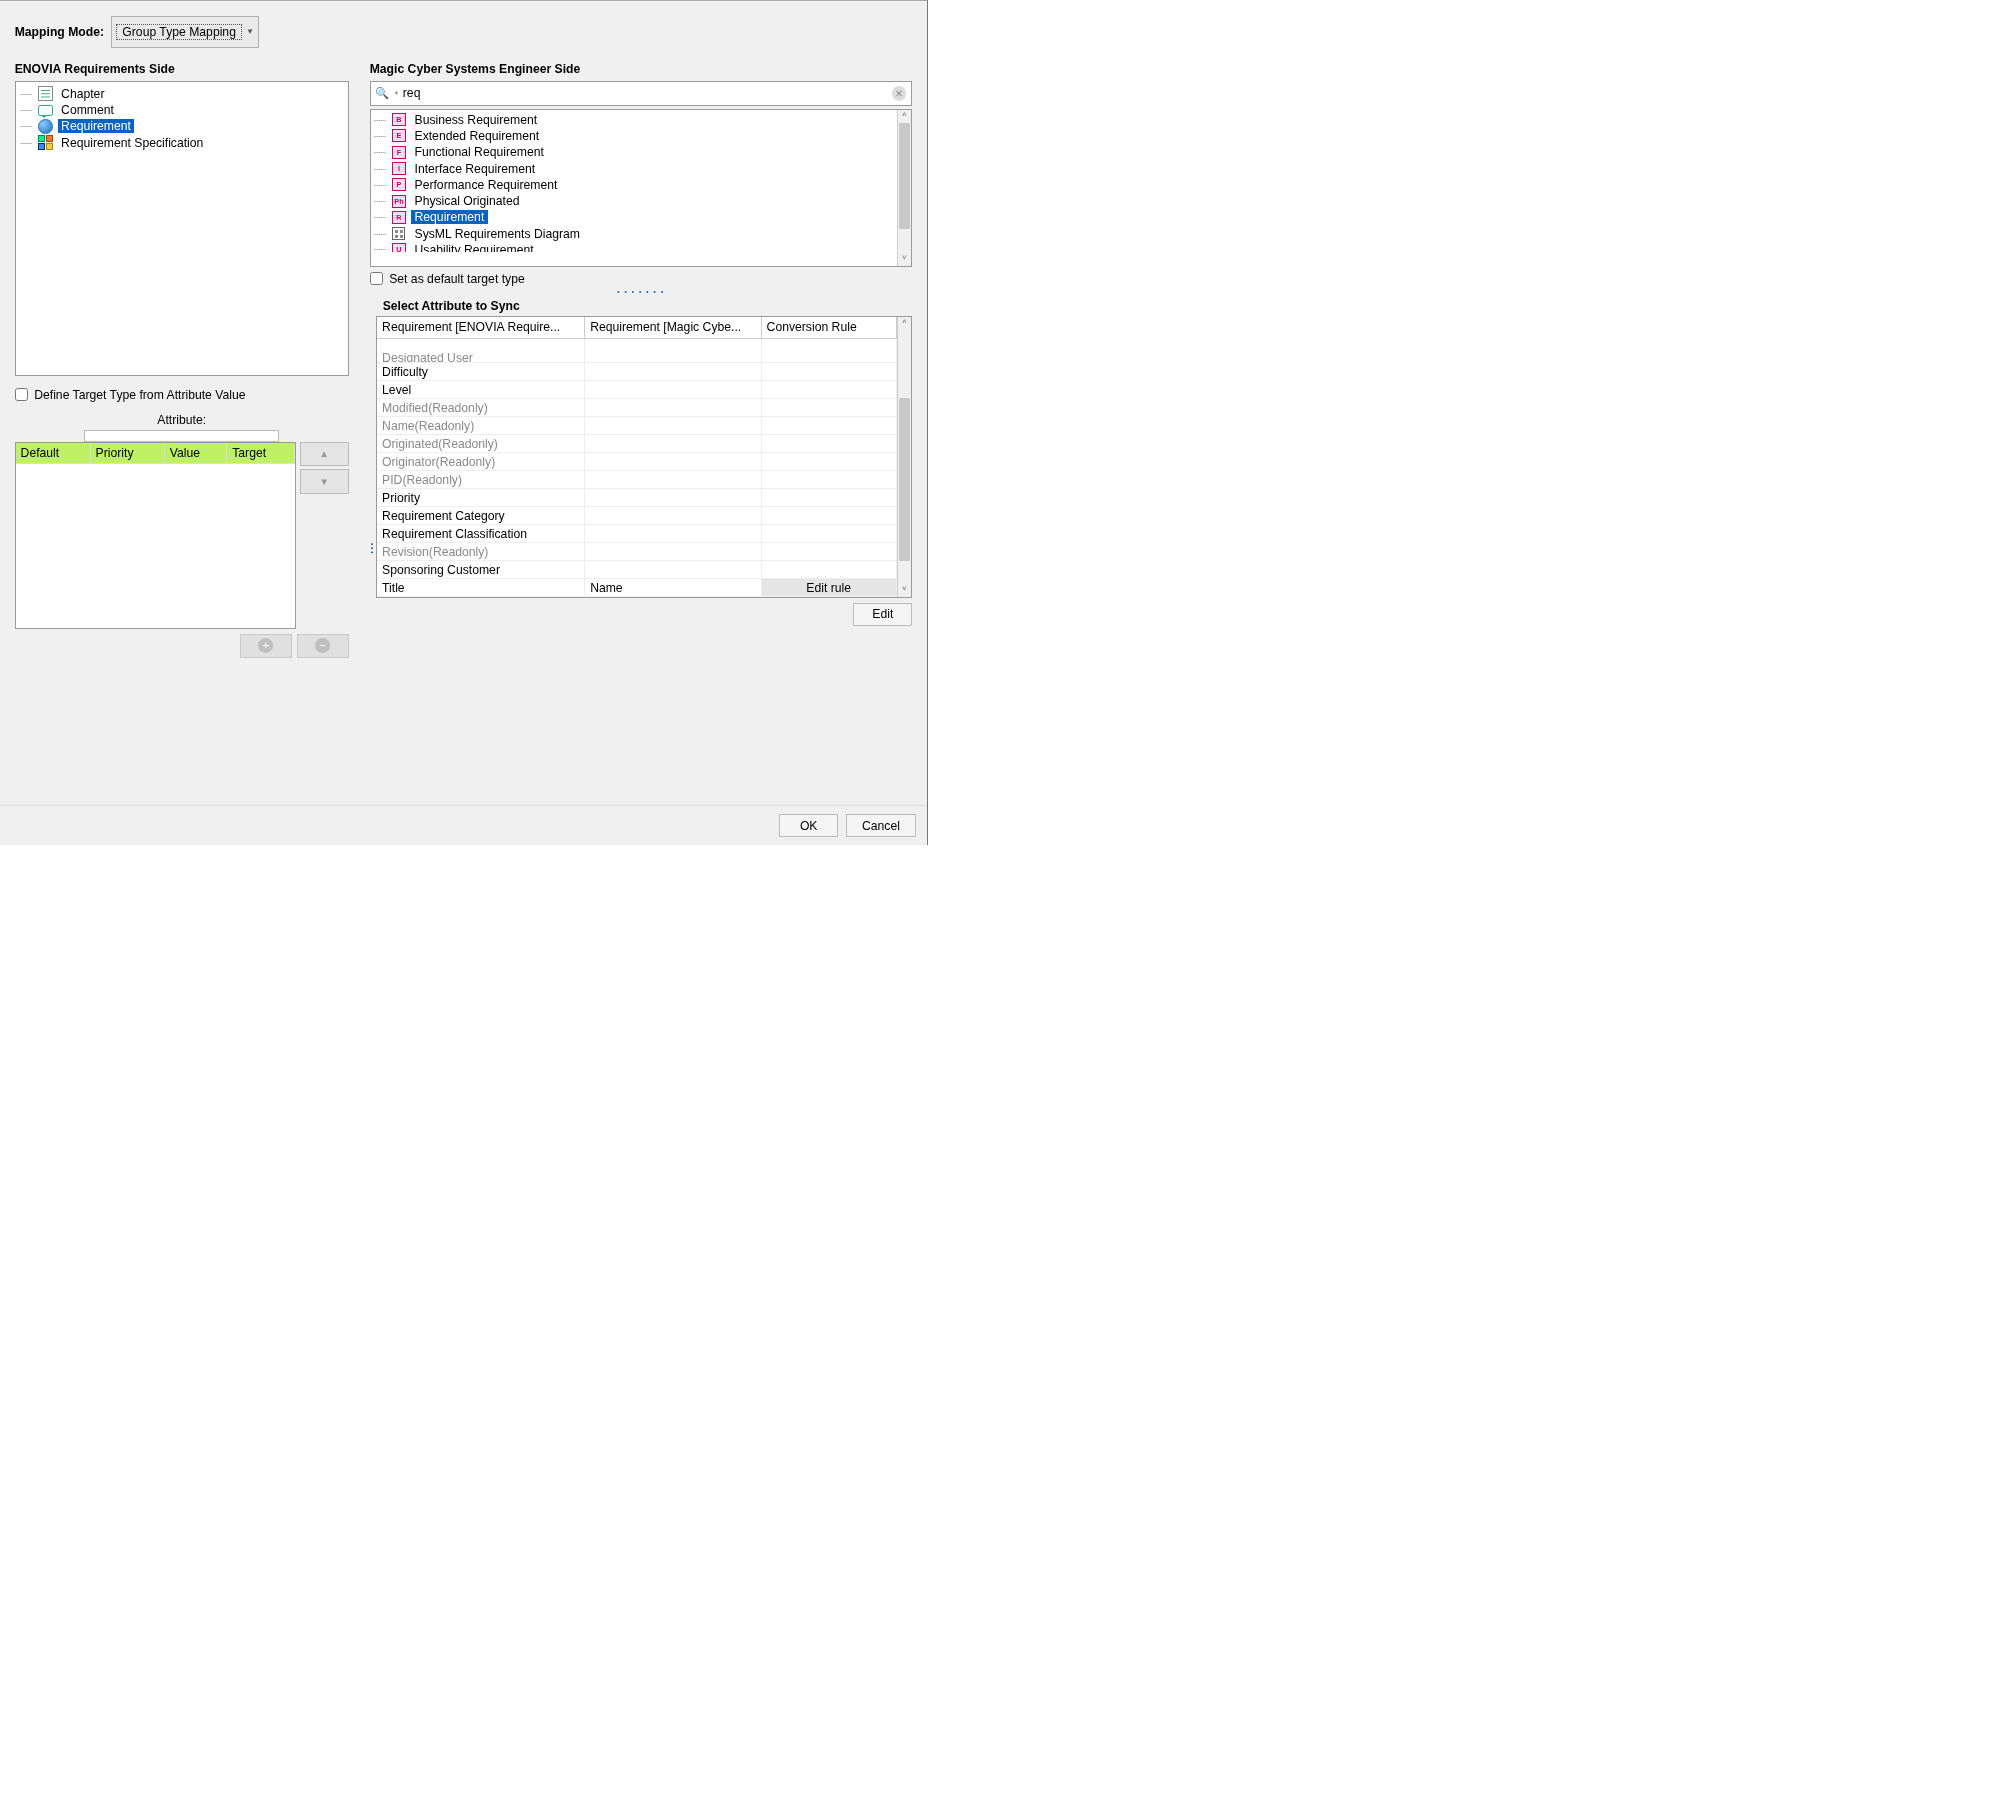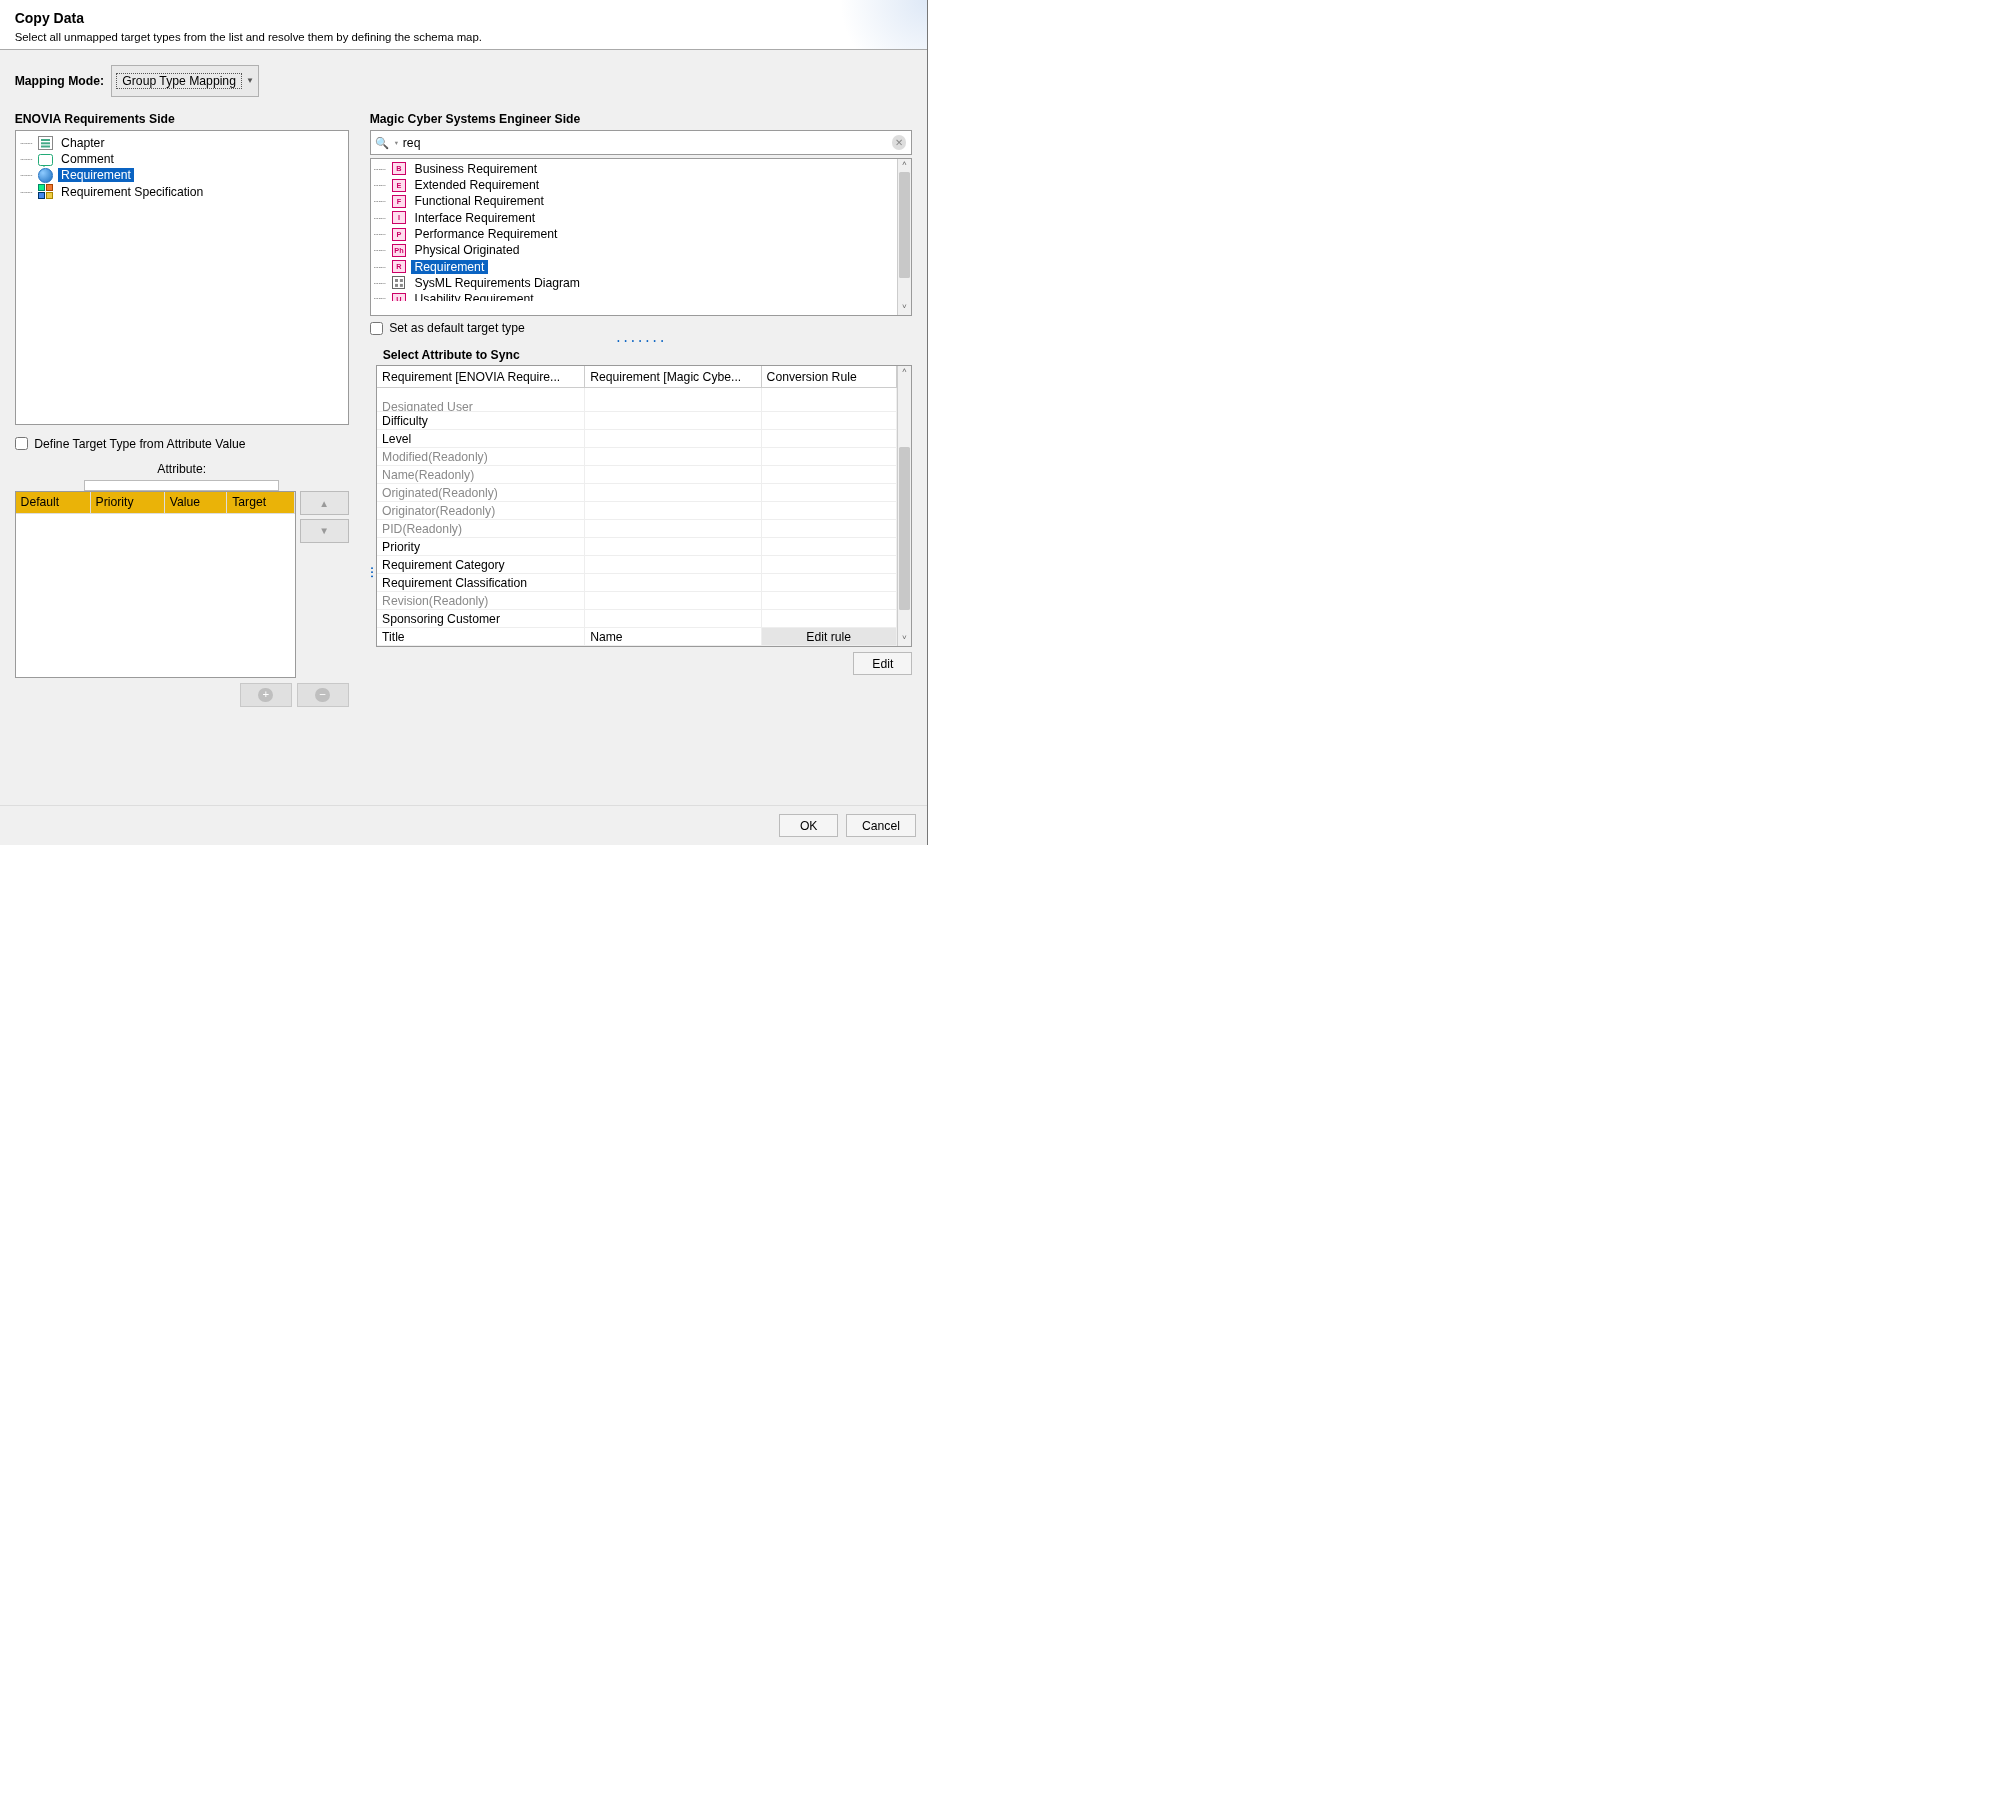--- a/index.html
+++ b/index.html
@@ -45,21 +45,21 @@
 .check-row input { width: 13px; height: 13px; }
 .attr-label { text-align: center; margin-top: 11.4px; font-size: 12.2px; }
 .attr-input { display: block; margin: 3.3px auto 0; width: 195px; height: 11.4px; background: #fff; border: 0.8px solid #bbb; }
 .small-table-wrap { display: flex; gap: 3.3px; margin-top: 0; }
 .small-table {
   flex: 1; background: #fff; border: 0.8px solid #9a9a9a; height: 187px; overflow: hidden;
 }
 .small-table table { width: 100%; border-collapse: collapse; }
 .small-table th {
   text-align: left; font-weight: 400; font-size: 12.2px; padding: 3.3px 4.9px; border-right: 0.8px solid #ddd; border-bottom: 0.8px solid #ddd;
-  background: #eab308;
+  background: #bef264;
 }
 .updown { width: 49px; display: flex; flex-direction: column; gap: 3.3px; }
 .updown button {
   height: 24.4px; background: #e5e5e5; border: 0.8px solid #bbb; color: #999; font-size: 9.8px; cursor: default;
 }
 .addremove-row { display: flex; justify-content: flex-end; gap: 4.9px; margin-top: 4.9px; }
 .circle-btn {
   width: 52px; height: 24.4px; background: #e0e0e0; border: 0.8px solid #c8c8c8; display: flex; align-items: center; justify-content: center;
 }
 .circle-btn span { width: 14.7px; height: 14.7px; border-radius: 50%; background: #bfbfbf; display: inline-flex; align-items: center; justify-content: center; color: #fff; font-size: 11.4px; line-height: 1; }
@@ -122,24 +122,20 @@
 .ic-reqspec span:nth-child(3){ background:#48e; border-color:#036;}
 .ic-reqspec span:nth-child(4){ background:#ec4; border-color:#a80;}
 .ic-diagram { width:13px; height:13px; border:0.8px solid #666; background:#fff; position:relative; }
 .ic-diagram::before { content:""; position:absolute; left:1.6px; top:1.6px; width:3.3px; height:3.3px; background:#888; box-shadow:4.9px 0 0 #888, 0 4.9px 0 #888, 4.9px 4.9px 0 #888; }
 </style>
 </head>
 <body>
 
 <div class="dialog">
 
-  <div class="header">
-    <h1>Copy Data</h1>
-    <p>Select all unmapped target types from the list and resolve them by defining the schema map.</p>
-  </div>
   <div class="divider"></div>
 
   <div class="body">
 
     <div class="mapping-mode-row">
       <label>Mapping Mode:</label>
       <div class="combo">
         <span class="combo-text">Group Type Mapping</span>
         <span class="combo-arrow">▼</span>
       </div>

